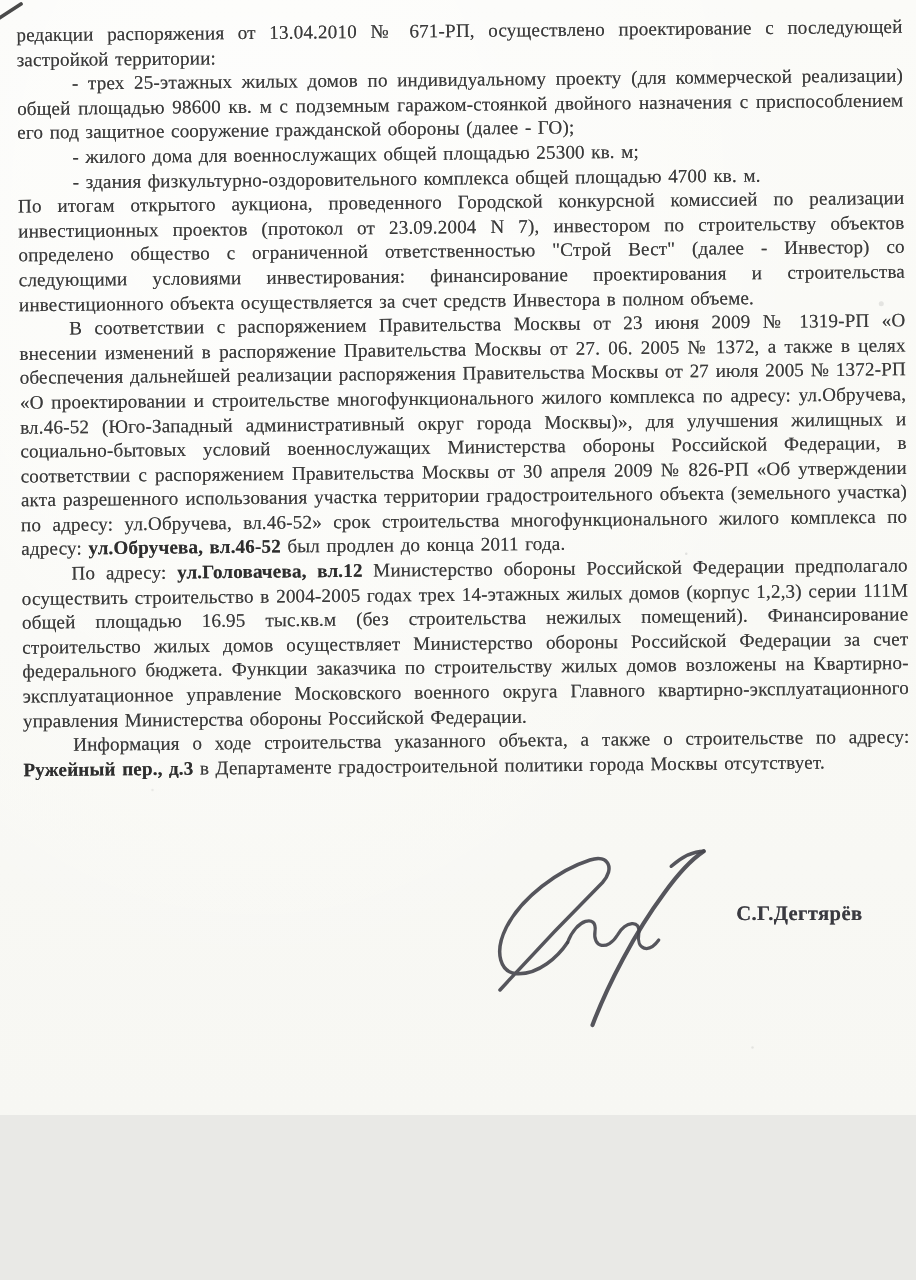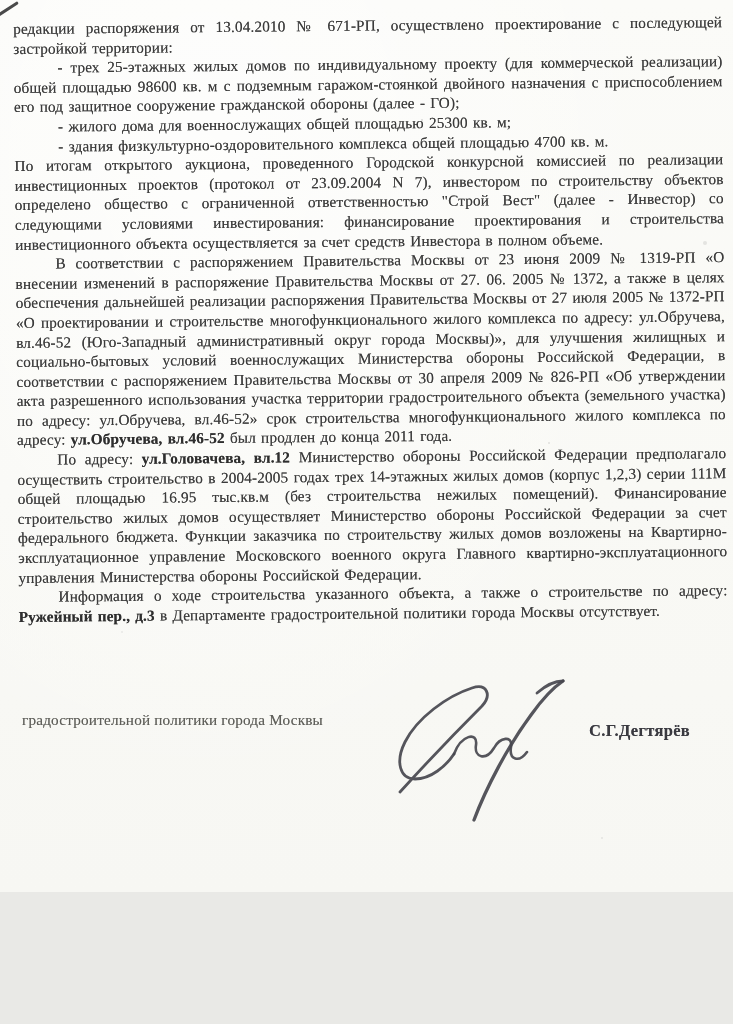--- a/index.html
+++ b/index.html
@@ -123,21 +123,20 @@
       <p class="para list"><span>- трех 25-этажных жилых домов по индивидуальному проекту (для коммерческой реализации) общей площадью 98600 кв. м с подземным гаражом-стоянкой двойного назначения с приспособлением его под защитное сооружение гражданской обороны (далее - ГО);</span></p>
       <p class="para list"><span>- жилого дома для военнослужащих общей площадью 25300 кв. м;</span></p>
       <p class="para list"><span>- здания физкультурно-оздоровительного комплекса общей площадью 4700 кв. м.</span></p>
       <p class="para flush"><span>По итогам открытого аукциона, проведенного Городской конкурсной комиссией по реализации инвестиционных проектов (протокол от 23.09.2004 N 7), инвестором по строительству объектов определено общество с ограниченной ответственностью "Строй Вест" (далее - Инвестор) со следующими условиями инвестирования: финансирование проектирования и строительства инвестиционного объекта осуществляется за счет средств Инвестора в полном объеме.</span></p>
       <p class="para indent"><span>В соответствии с распоряжением Правительства Москвы от 23 июня 2009 № 1319-РП «О внесении изменений в распоряжение Правительства Москвы от 27. 06. 2005 № 1372, а также в целях обеспечения дальнейшей реализации распоряжения Правительства Москвы от 27 июля 2005 № 1372-РП «О проектировании и строительстве многофункционального жилого комплекса по адресу: ул.Обручева, вл.46-52 (Юго-Западный административный округ города Москвы)», для улучшения жилищных и социально-бытовых условий военнослужащих Министерства обороны Российской Федерации, в соответствии с распоряжением Правительства Москвы от 30 апреля 2009 № 826-РП «Об утверждении акта разрешенного использования участка территории градостроительного объекта (земельного участка) по адресу: ул.Обручева, вл.46-52» срок строительства многофункционального жилого комплекса по адресу: </span><b>ул.Обручева, вл.46-52</b><span> был продлен до конца 2011 года.</span></p>
       <p class="para indent"><span>По адресу: </span><b>ул.Головачева, вл.12</b><span> Министерство обороны Российской Федерации предполагало осуществить строительство в 2004-2005 годах трех 14-этажных жилых домов (корпус 1,2,3) серии 111М общей площадью 16.95 тыс.кв.м (без строительства нежилых помещений). Финансирование строительство жилых домов осуществляет Министерство обороны Российской Федерации за счет федерального бюджета. Функции заказчика по строительству жилых домов возложены на Квартирно-эксплуатационное управление Московского военного округа Главного квартирно-эксплуатационного управления Министерства обороны Российской Федерации.</span></p>
       <p class="para indent"><span>Информация о ходе строительства указанного объекта, а также о строительстве по адресу: </span><b>Ружейный пер., д.3</b><span> в Департаменте градостроительной политики города Москвы отсутствует.</span></p>
     </div>
 
   <div class="sig-title">
-    <div>градостроительной политики города Москвы</div>
   </div>
 
   <svg class="signature-svg" viewBox="0 0 184 152" aria-hidden="true">
     <path d="M 10,118 C 30,96 72,52 92,32 C 102,21 97,9 82,14 C 57,22 27,44 15,68 C 5,88 10,105 25,105 C 41,105 56,92 64,80" stroke-width="2.8"></path>
     <path d="M 64,80 C 71,61 88,57 86,71 C 84,84 96,87 104,74 C 110,63 123,61 121,73 C 119,86 129,89 137,78" stroke-width="2.6"></path>
     <path d="M 84,146 C 96,114 118,72 141,41 C 151,27 161,15 173,7" stroke-width="3.3"></path>
     <path d="M 173,7 C 165,7 155,12 147,19" stroke-width="2.8"></path>
   </svg>
 
   <div class="sig-name">С.Г.Дегтярёв</div>

